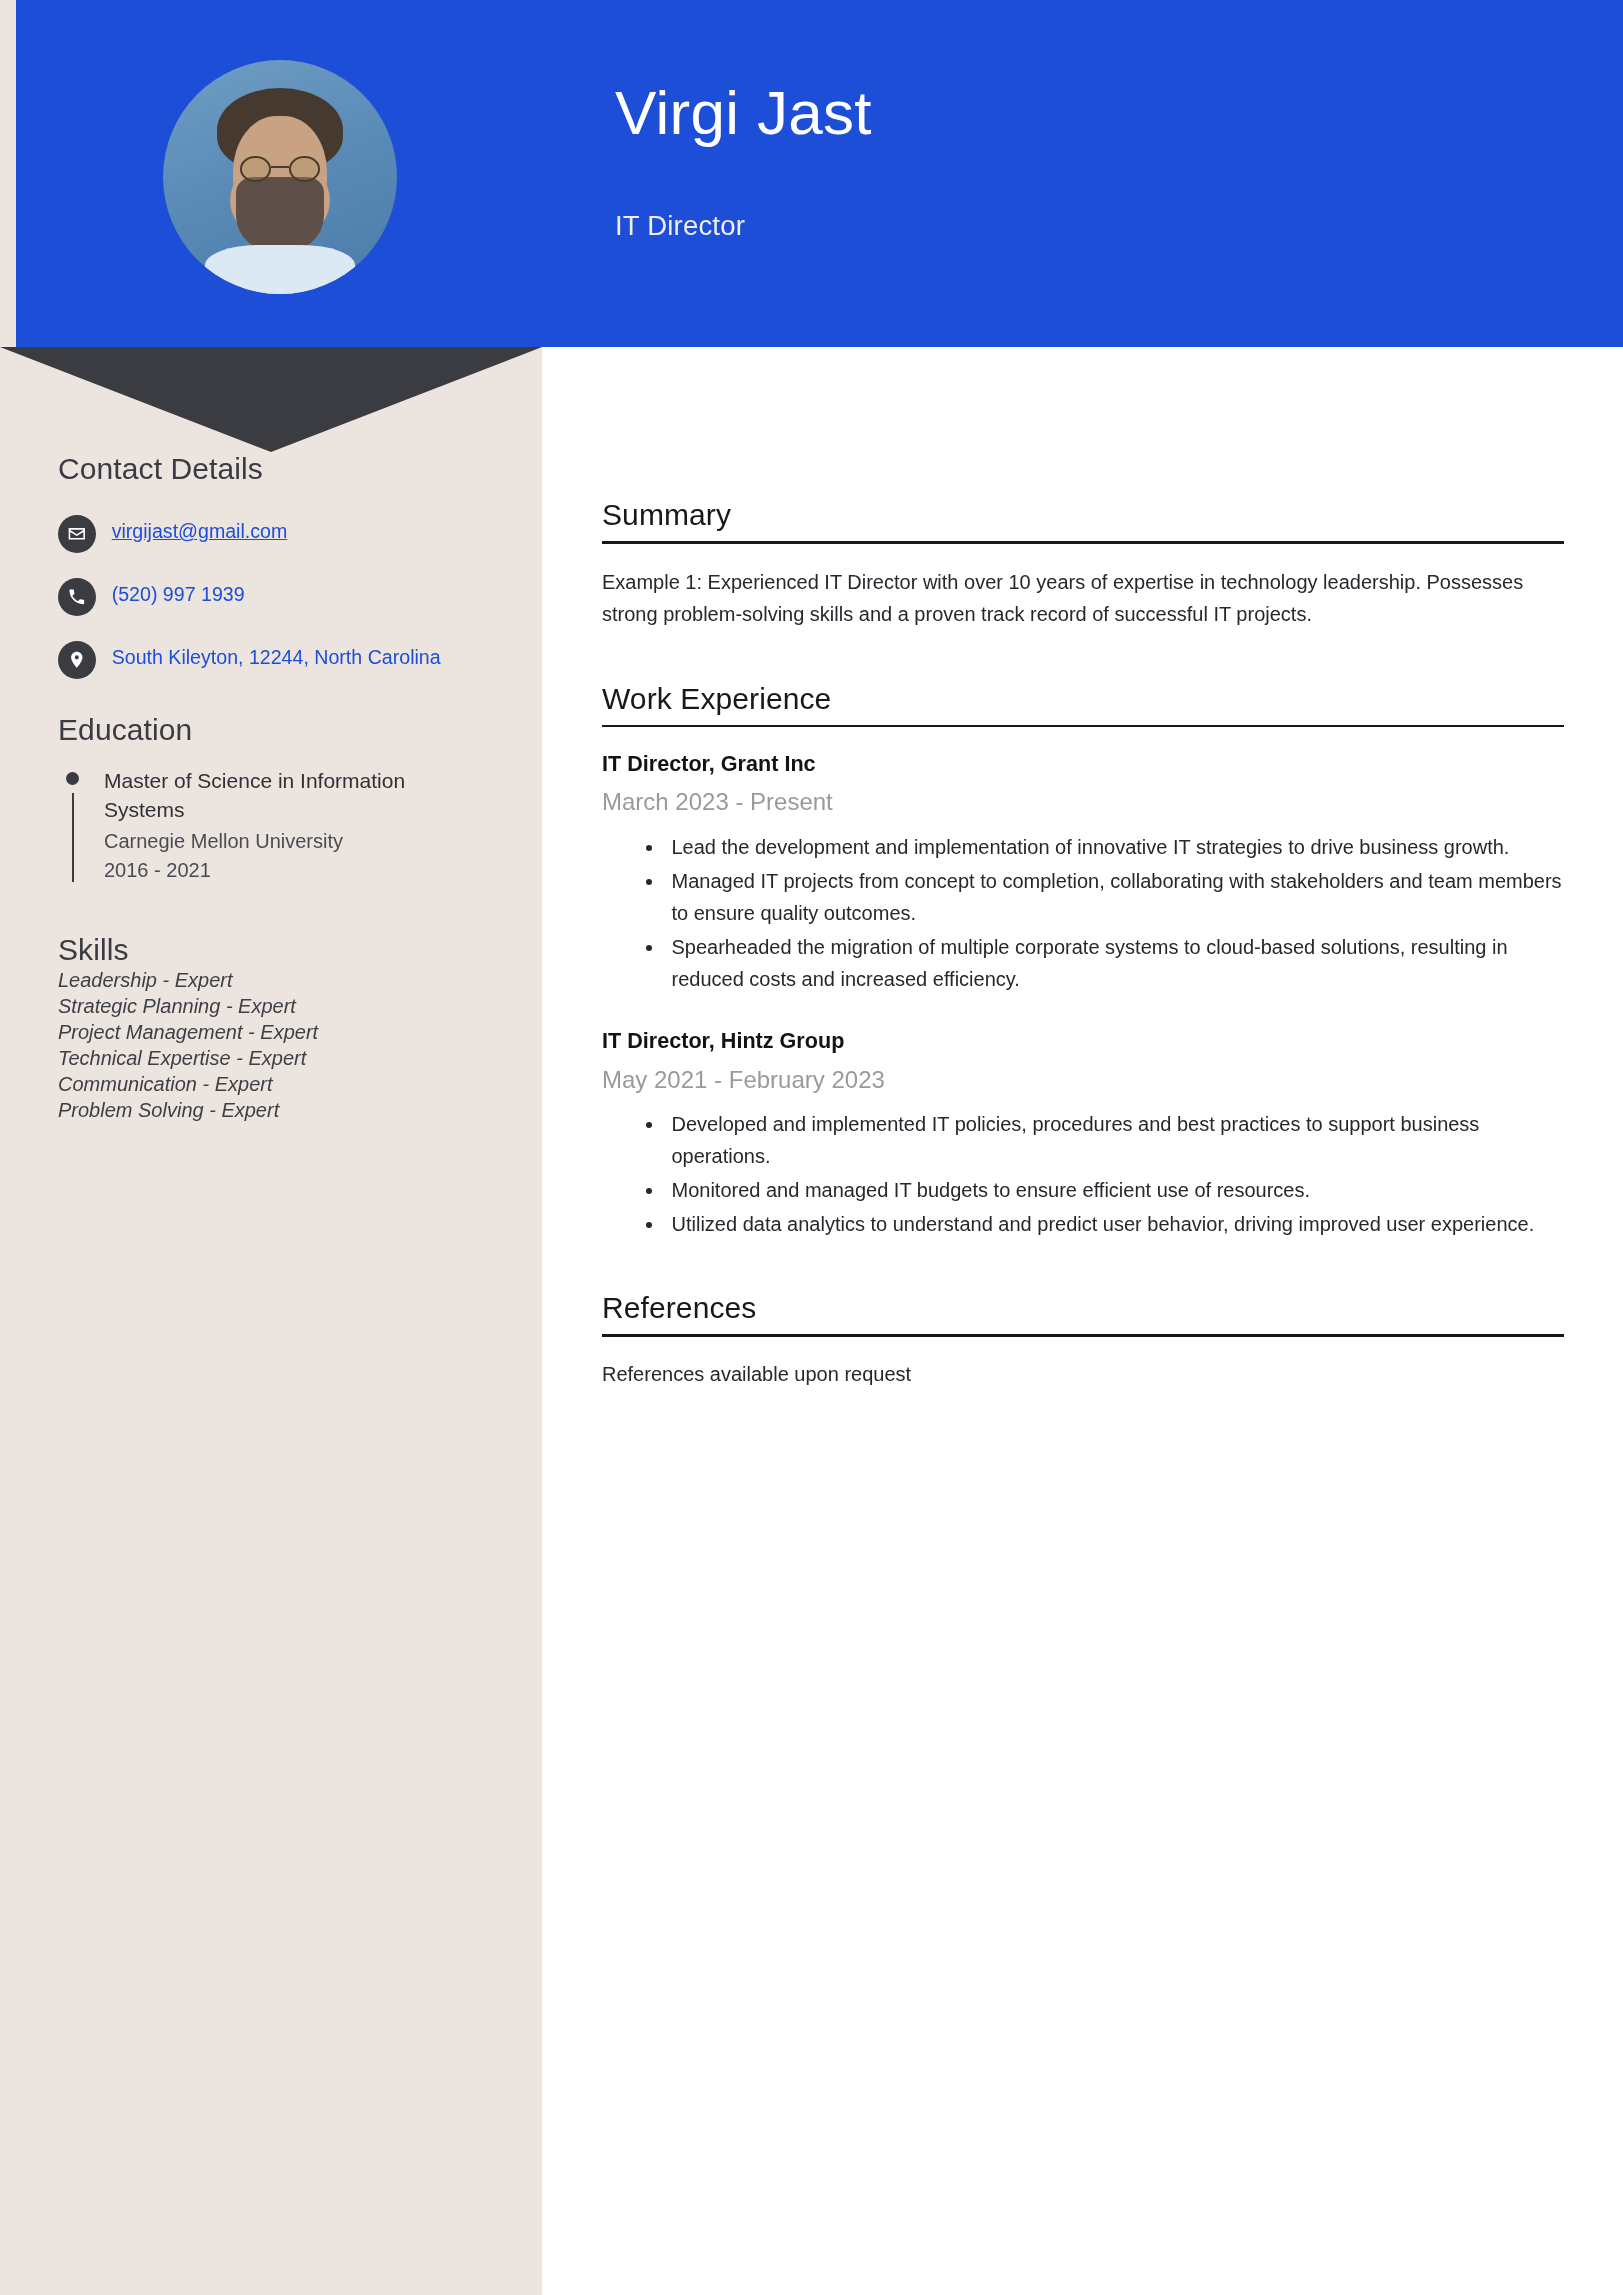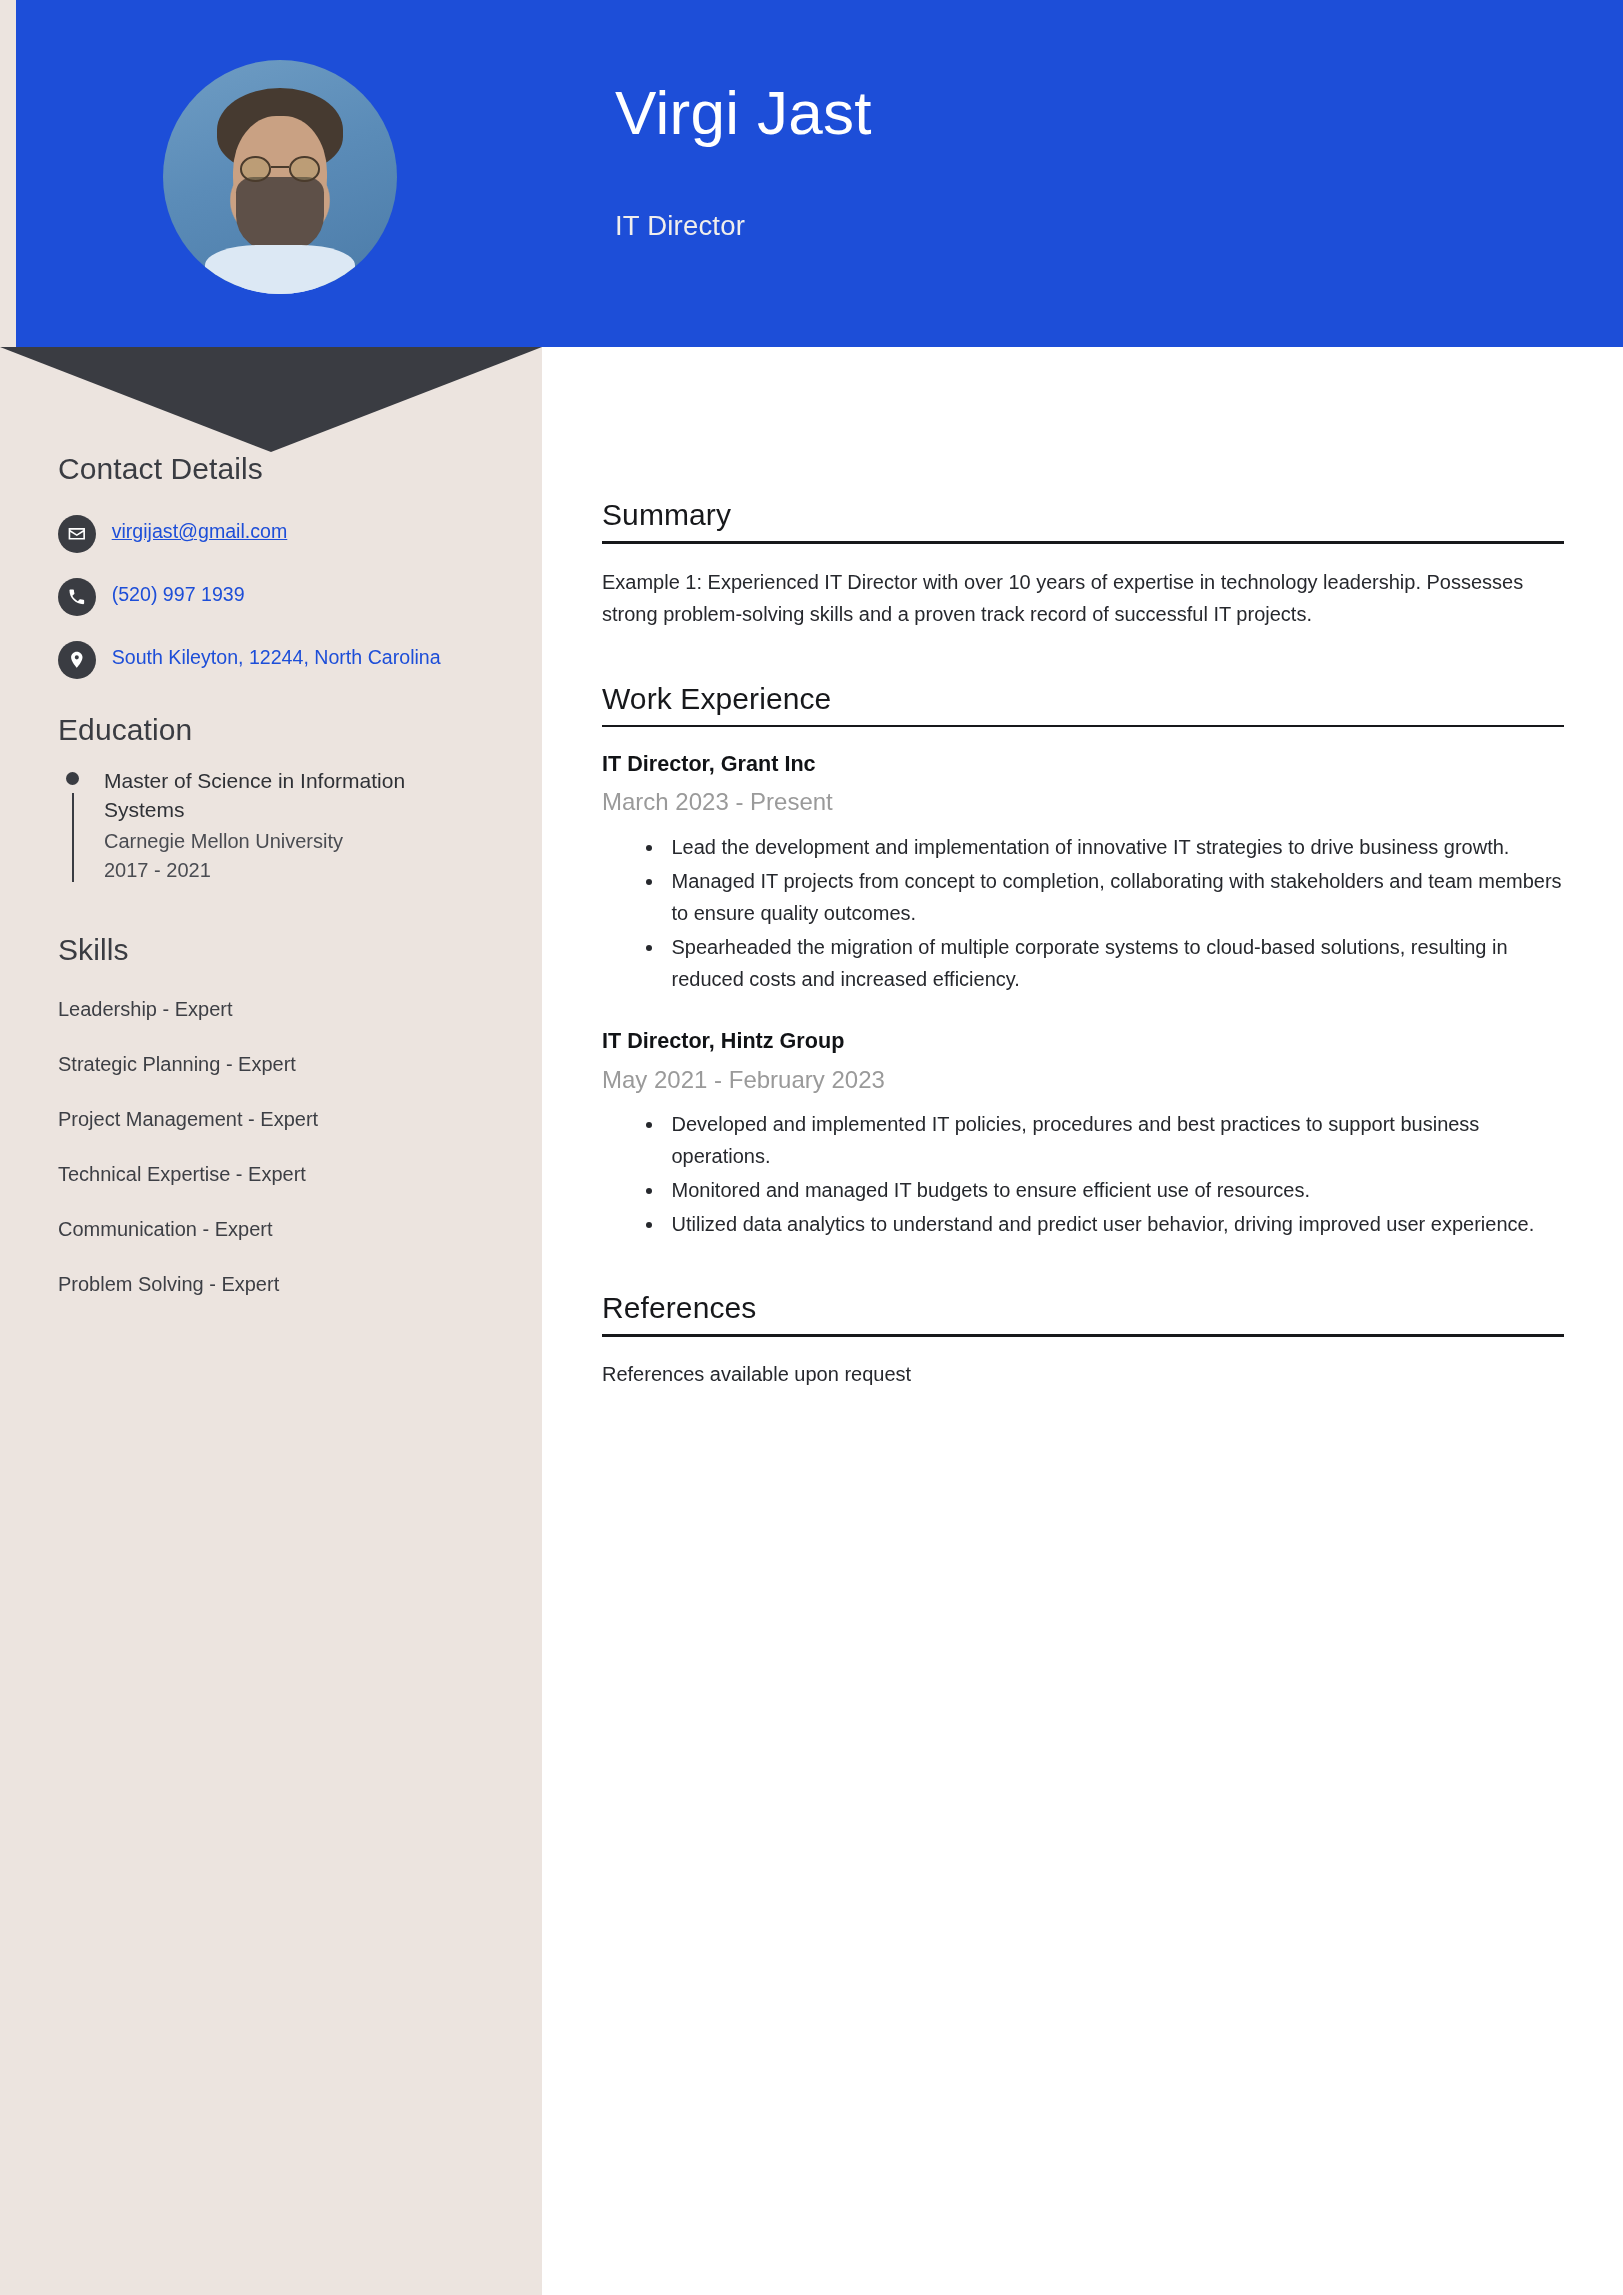--- a/index.html
+++ b/index.html
@@ -129,22 +129,22 @@
   }
   .edu-school {
     font-size:20px; color:#4a4c52; line-height:1.45; margin-top:1.3px;
   }
   .edu-dates {
     font-size:20px; color:#4a4c52; line-height:1.45;
   }
 
   .skills-block { margin-top:48px; }
   .skill-item {
-    margin-left:58px; margin-top:29px;
-    font-size:20px; color:#3d3f45; line-height:1.3;
+    margin-left:58px; 
+    font-size:20px; color:#3d3f45; line-height:1.3;font-style:italic;
   }
 
   
   .main { position:absolute; left:602px; top:498px; width:962px; }
 
   .sec { margin-bottom:51px; }
   .sec-h {
     font-size:30px; font-weight:400; color:#17181b;
     letter-spacing:0.1px; padding-bottom:9.2px;
   }
@@ -229,21 +229,21 @@
       </div>
     </div>
 
     <div class="edu-block">
       <div class="side-h">Education</div>
       <div class="edu-entry">
         <span class="edu-dot"></span>
         <span class="edu-line"></span>
         <div class="edu-degree">Master of Science in Information Systems</div>
         <div class="edu-school">Carnegie Mellon University</div>
-        <div class="edu-dates">2017 - 2021</div>
+        <div class="edu-dates">2016 - 2021</div>
       </div>
     </div>
 
     <div class="skills-block">
       <div class="side-h">Skills</div>
       <div class="skill-item">Leadership - Expert</div>
       <div class="skill-item">Strategic Planning - Expert</div>
       <div class="skill-item">Project Management - Expert</div>
       <div class="skill-item">Technical Expertise - Expert</div>
       <div class="skill-item">Communication - Expert</div>

